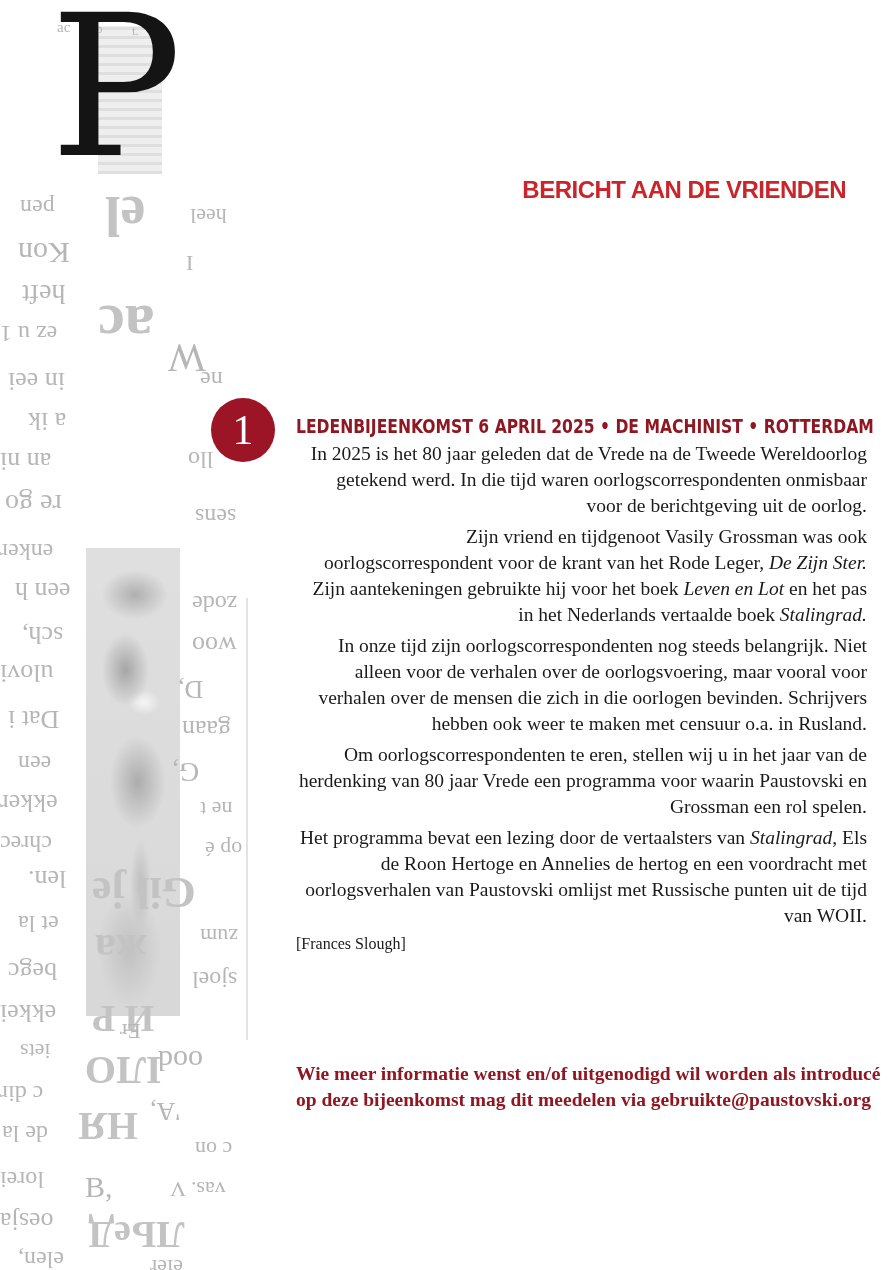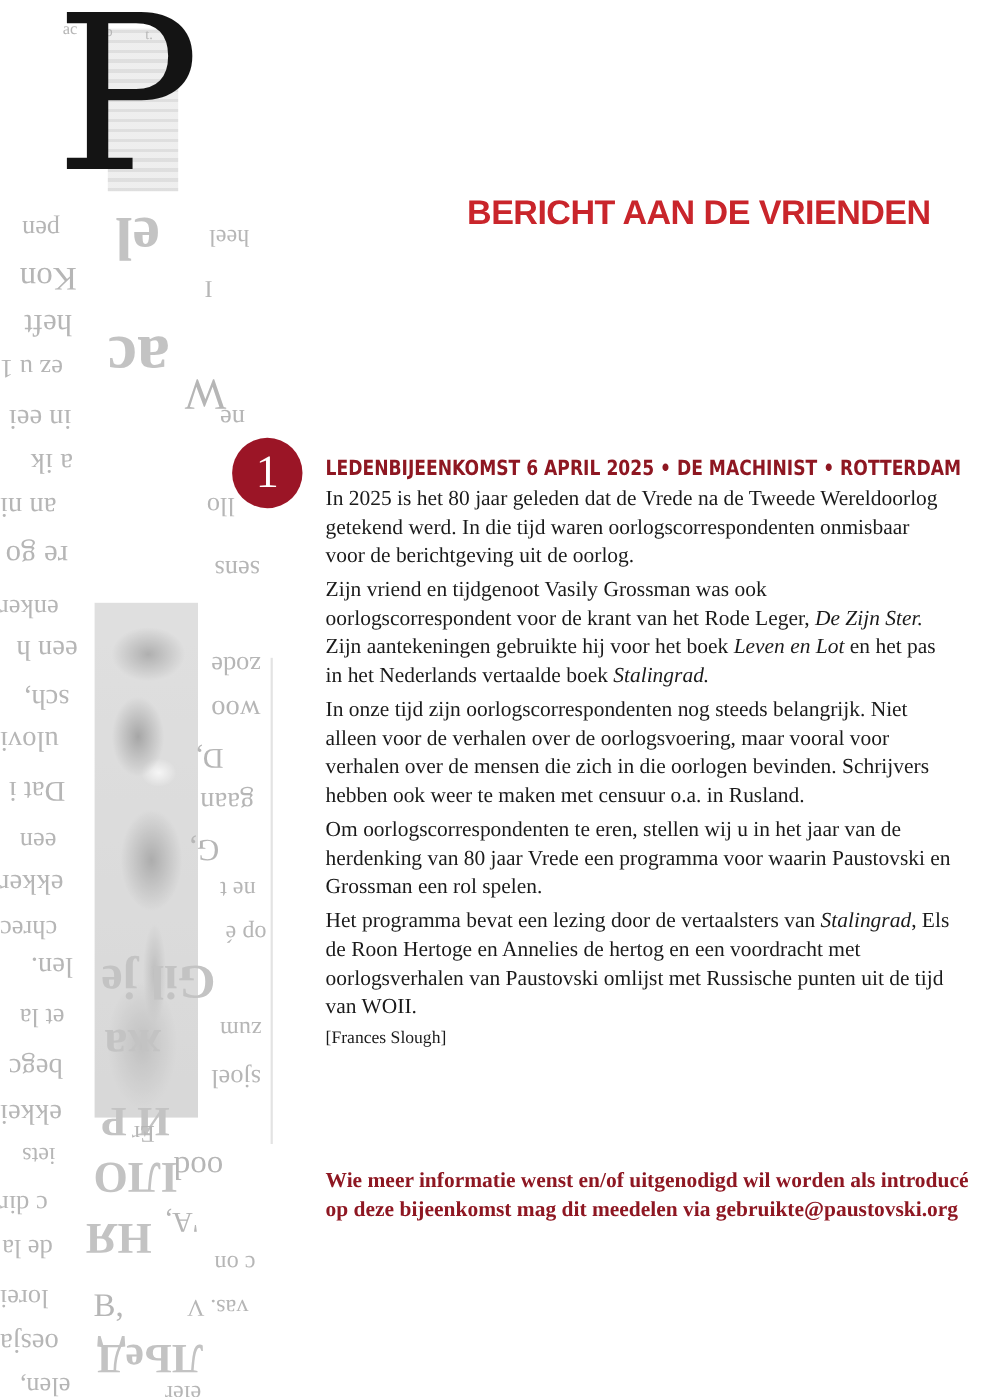--- a/index.html
+++ b/index.html
@@ -29,34 +29,34 @@
 
   
   .logo-p{position:absolute;left:50px;top:8px;font-family:"DejaVu Serif",serif;
         font-size:196px;line-height:158px;font-weight:400;color:#141414;}
   .logo-line1{position:absolute;left:147px;top:99px;font-family:"Liberation Sans",sans-serif;
         font-size:37px;font-weight:bold;letter-spacing:-1px;}
   .logo-line2{position:absolute;left:147px;top:131px;font-family:"Liberation Sans",sans-serif;
         font-size:34px;font-weight:400;letter-spacing:-0.5px;color:#111;}
 
   .banner{position:absolute;top:176px;right:47px;font-family:"Liberation Sans",sans-serif;
-        font-size:31px;font-weight:bold;letter-spacing:-0.5px;}
+        font-size:24px;font-weight:bold;letter-spacing:-0.5px;}
 
   
   .greet1{position:absolute;left:296px;top:287px;font-size:20px;}
   .greet2{position:absolute;left:296px;top:319px;font-size:20px;}
 
   .num-circle{position:absolute;left:211px;top:398px;width:64px;height:64px;border-radius:50%;
         display:flex;align-items:center;justify-content:center;
         font-family:"Liberation Serif",serif;font-size:42px;color:#fff;}
   .sec-heading{position:absolute;left:296px;top:415px;font-family:"DejaVu Sans",sans-serif;
         font-size:19px;font-weight:bold;transform:scaleX(.82);transform-origin:left top;
         white-space:nowrap;}
   .body-col{position:absolute;left:296px;top:441px;width:575px;}
-  .body-col p{margin:0 4px 5px 0;font-size:19.5px;line-height:26px;}
+  .body-col p{margin:0 4px 5px 0;font-size:19.5px;line-height:26px;text-align:right;}
   .body-col p .it{font-style:italic;}
   .credit{margin-top:2px;font-size:16px;line-height:20px;}
 
   .footer-note{position:absolute;left:296px;top:1061px;width:585px;
         font-size:19.5px;line-height:26px;font-weight:bold;}
 </style>
 </head>
 <body>
 
 <div class="page">

